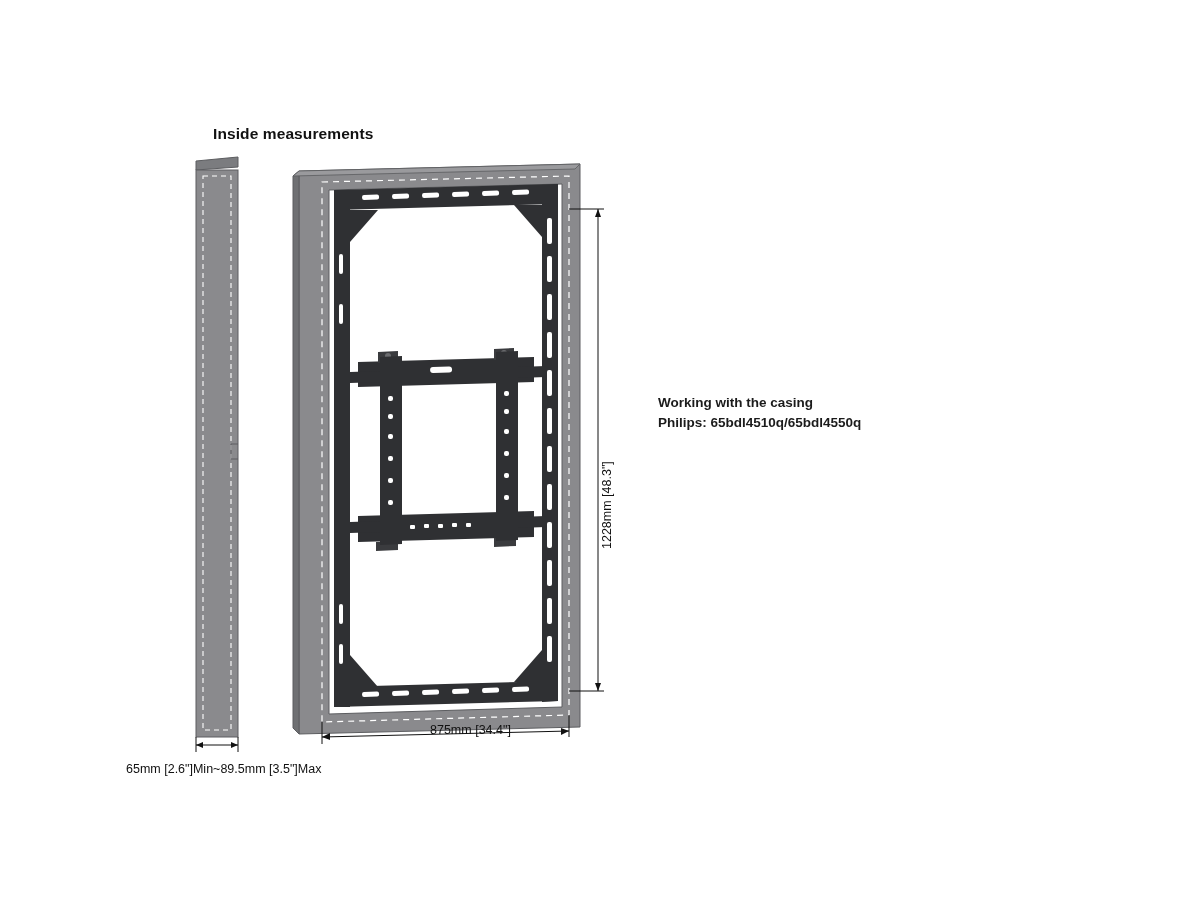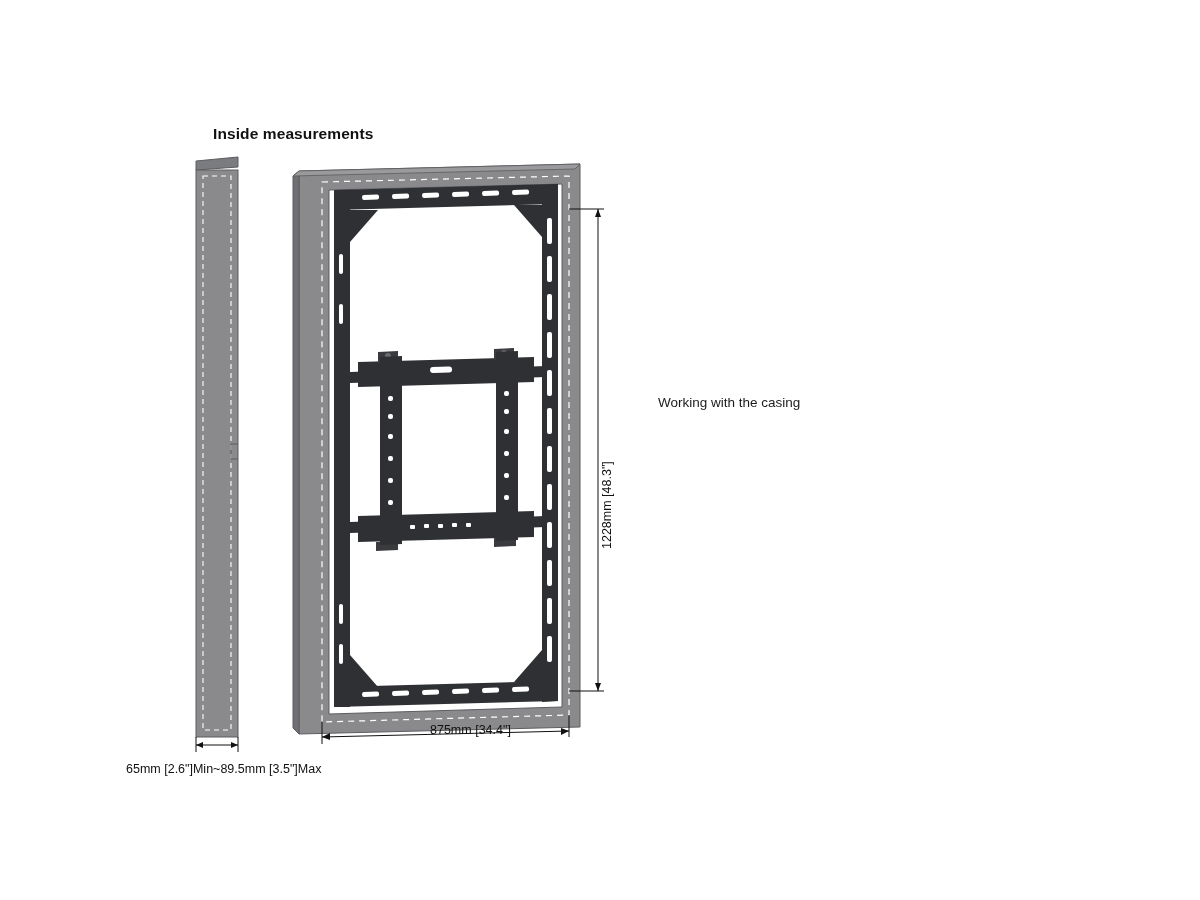--- a/index.html
+++ b/index.html
@@ -34,21 +34,21 @@
   }
   .note-block {
     position: absolute;
     left: 658px;
     top: 389px;
     font-size: 13.5px;
     line-height: 20px;
     color: #1b1b1b;
     white-space: nowrap;
   }
-  .note-block .note-line { display: block; }
+  .note-block .note-line { display: block; font-weight: bold; }
   .note-block .note-gap { display: block; height: 18px; }
   .dim-bottom-main {
     position: absolute;
     left: 430px;
     top: 719px;
     font-size: 12.5px;
     color: #111111;
     white-space: nowrap;
   }
   .dim-bottom-side {
@@ -236,16 +236,17 @@
     </g>
 
   </svg>
 
   <div class="dim-right">1228mm [48.3"]</div>
   <div class="dim-bottom-main">875mm [34.4"]</div>
   <div class="dim-bottom-side">65mm [2.6"]Min~89.5mm [3.5"]Max</div>
 
   <div class="note-block">
     <span class="note-line">Working with the casing</span>
+    <span class="note-line">Philips: 65bdl4510q/65bdl4550q</span>
     <span class="note-gap"></span>
   </div>
 
 </div>
 
 </body></html>

